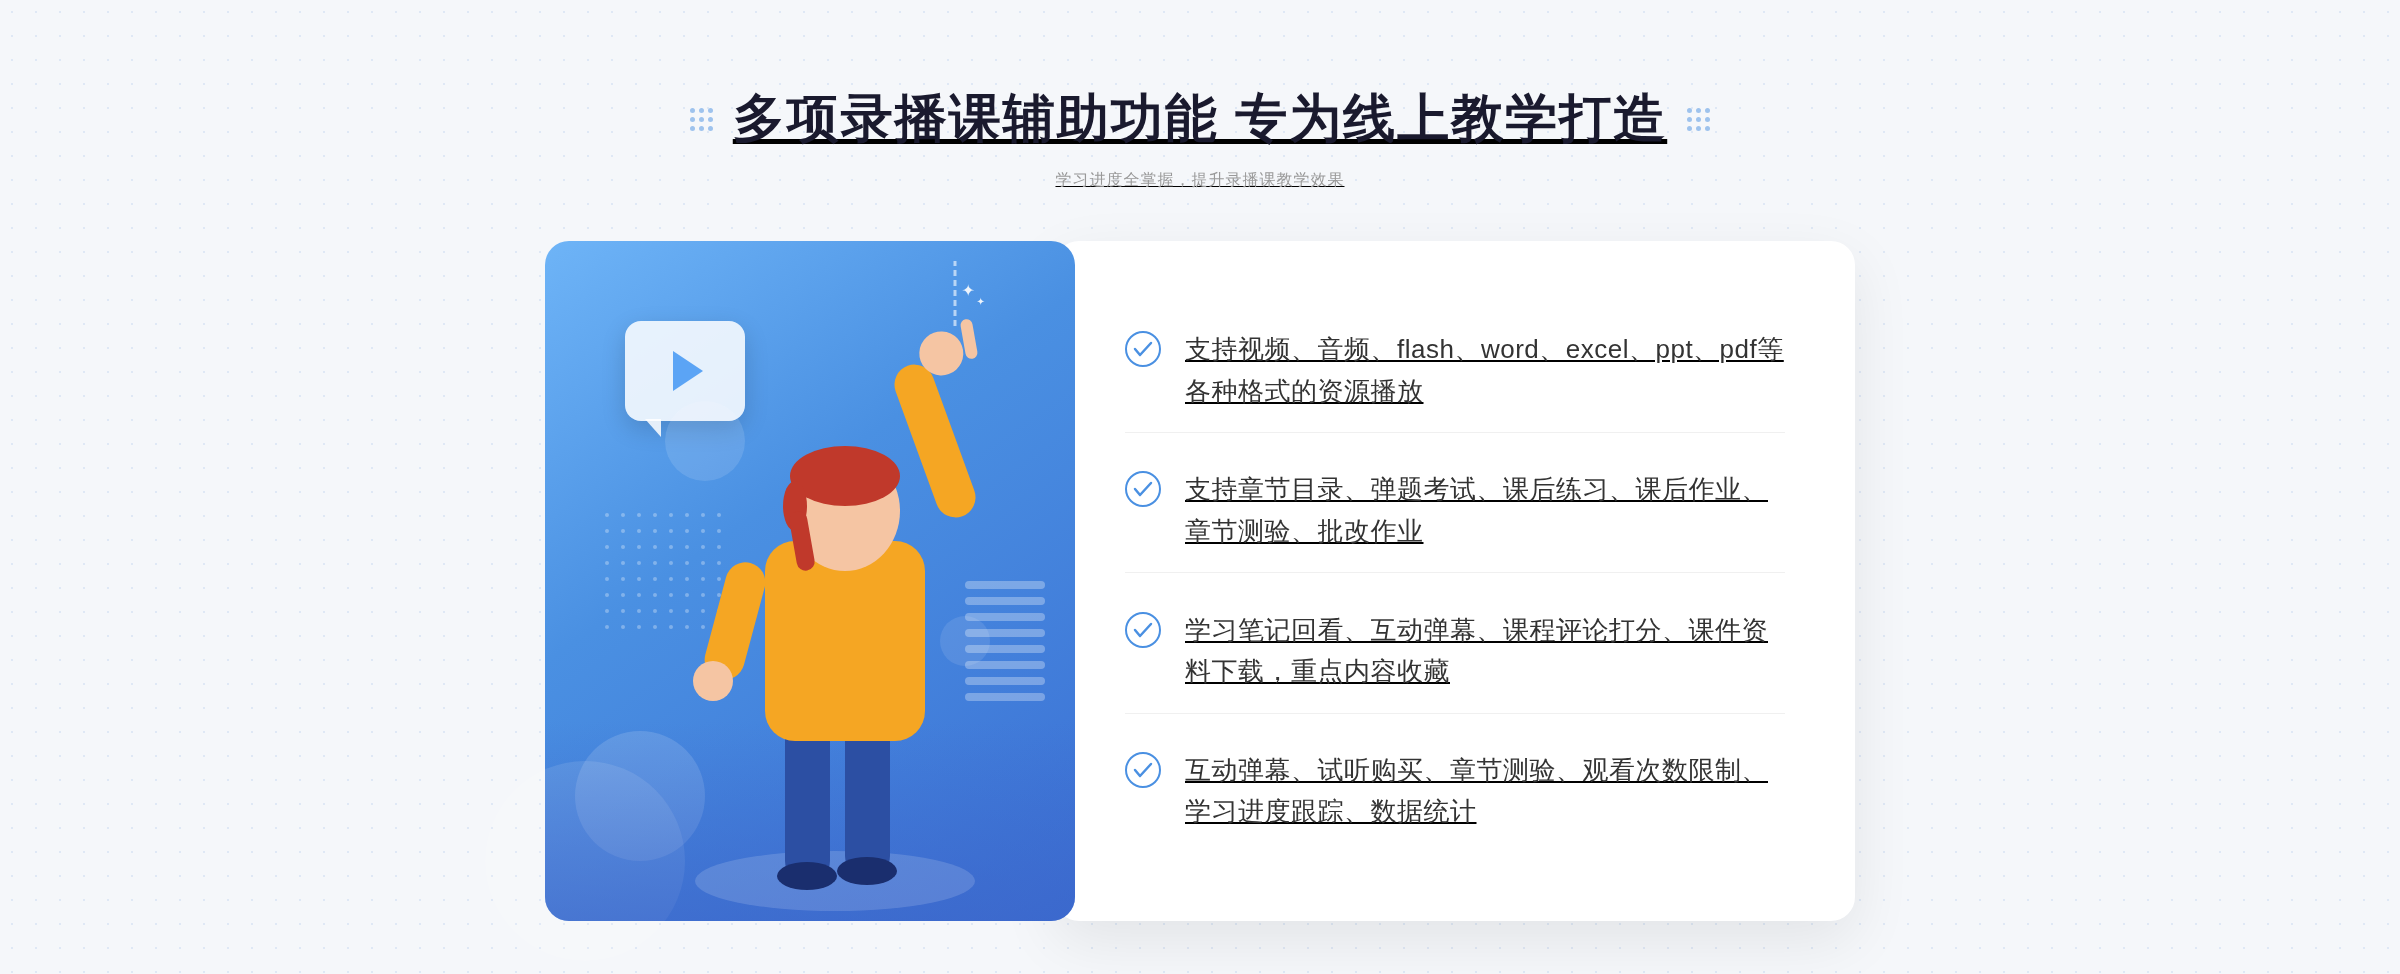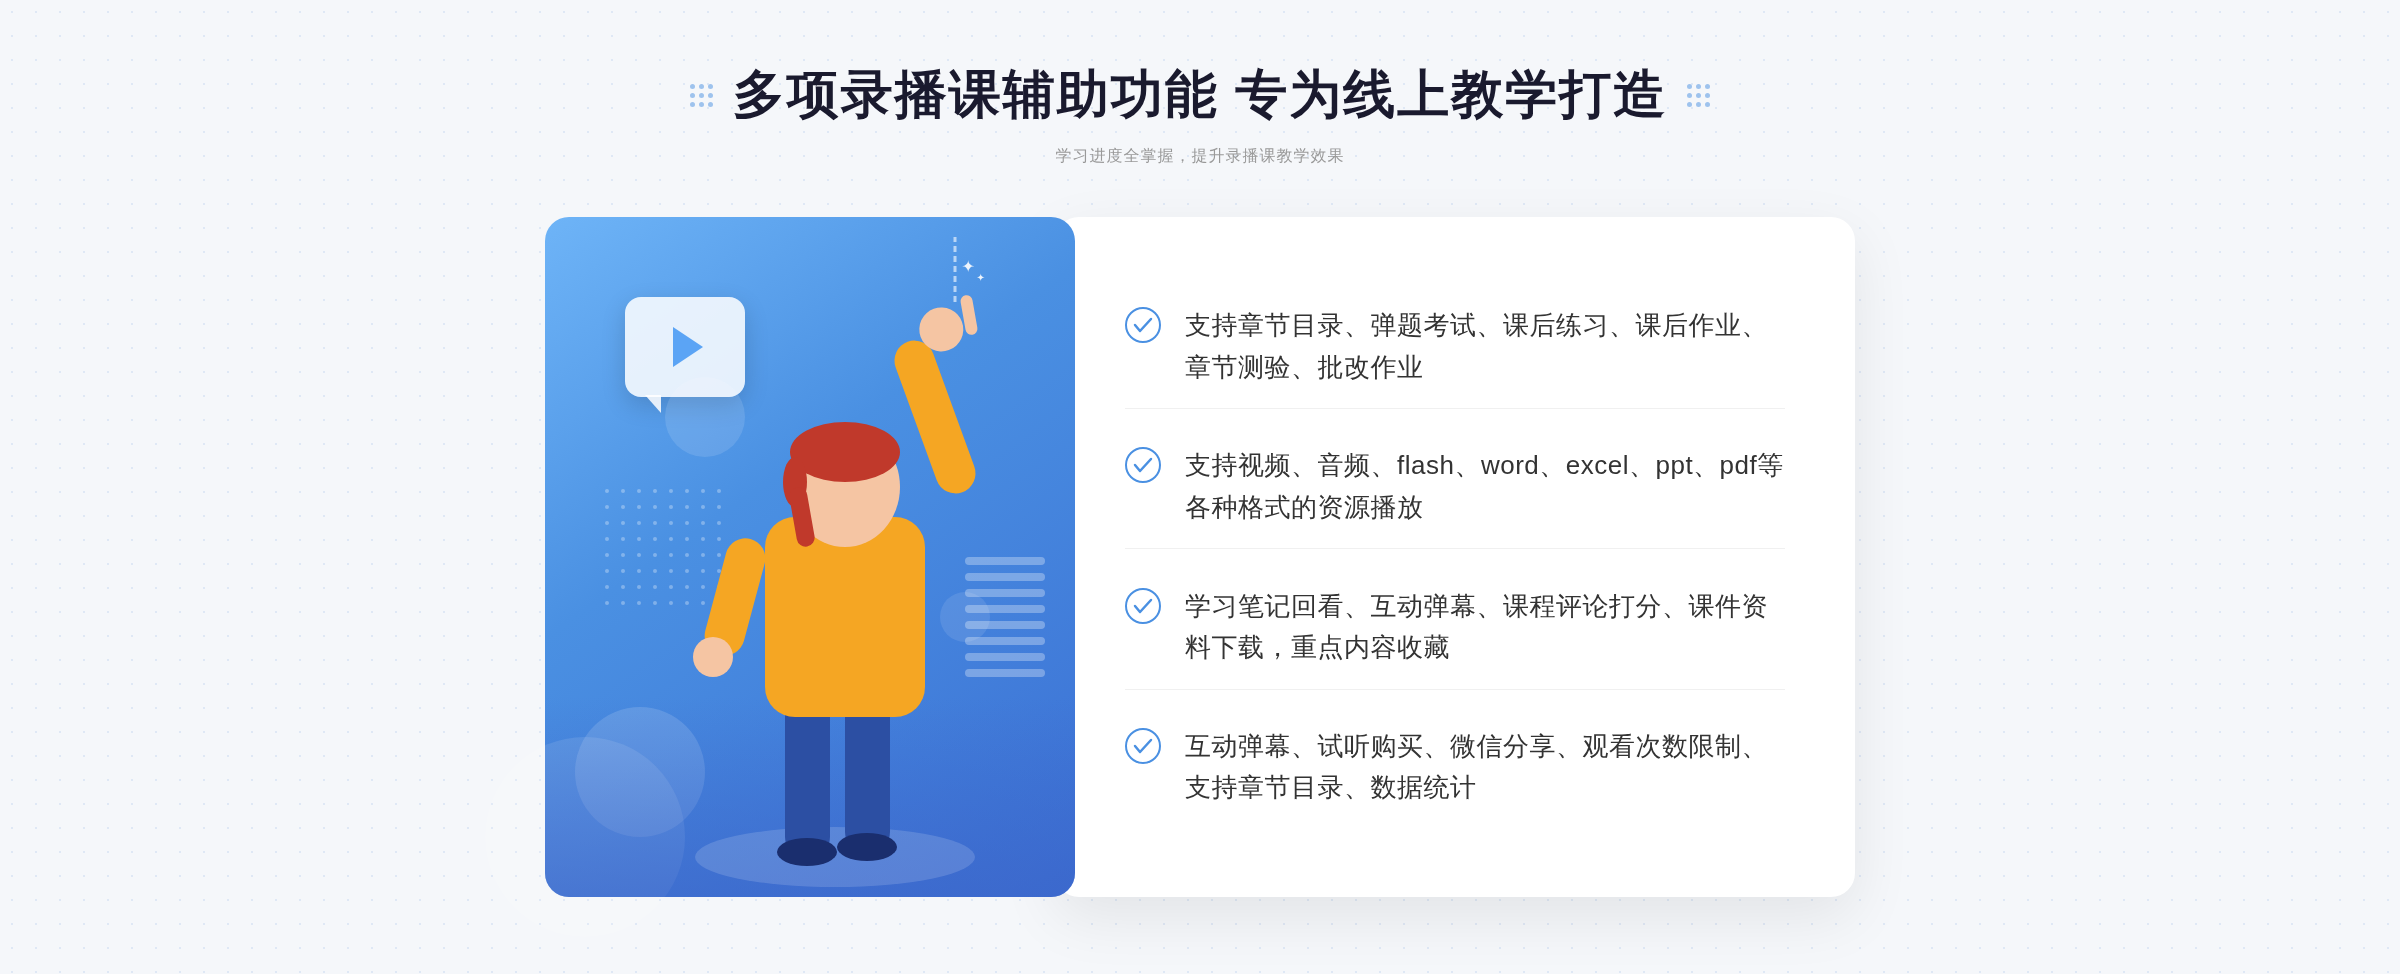--- a/index.html
+++ b/index.html
@@ -32,21 +32,22 @@
     }
 
     .page-container {
       position: relative;
       z-index: 1;
       width: 100%;
       height: 100%;
       display: flex;
       flex-direction: column;
       align-items: center;
-      padding-top: 60px;
+      padding-top: 84px;
+      text-decoration: underline;
     }
 
     
     .header-section {
       text-align: center;
       margin-bottom: 50px;
       position: relative;
     }
 
     .header-title-row {
@@ -562,51 +563,51 @@
 
     <div class="info-panel">
 
       <div class="feature-item">
         <div class="check-icon">
           <svg viewBox="0 0 36 36" xmlns="http://www.w3.org/2000/svg">
             <circle cx="18" cy="18" r="17" fill="none" stroke="#4a90e2" stroke-width="2"></circle>
             <polyline points="10,18 15,24 26,12" fill="none" stroke="#4a90e2" stroke-width="2.5" stroke-linecap="round" stroke-linejoin="round"></polyline>
           </svg>
         </div>
-        <span class="feature-text">支持章节目录、弹题考试、课后练习、课后作业、章节测验、批改作业</span>
+        <span class="feature-text">支持视频、音频、flash、word、excel、ppt、pdf等各种格式的资源播放</span>
       </div>
 
       <div class="feature-item">
         <div class="check-icon">
           <svg viewBox="0 0 36 36" xmlns="http://www.w3.org/2000/svg">
             <circle cx="18" cy="18" r="17" fill="none" stroke="#4a90e2" stroke-width="2"></circle>
             <polyline points="10,18 15,24 26,12" fill="none" stroke="#4a90e2" stroke-width="2.5" stroke-linecap="round" stroke-linejoin="round"></polyline>
           </svg>
         </div>
-        <span class="feature-text">支持视频、音频、flash、word、excel、ppt、pdf等各种格式的资源播放</span>
+        <span class="feature-text">支持章节目录、弹题考试、课后练习、课后作业、章节测验、批改作业</span>
       </div>
 
       <div class="feature-item">
         <div class="check-icon">
           <svg viewBox="0 0 36 36" xmlns="http://www.w3.org/2000/svg">
             <circle cx="18" cy="18" r="17" fill="none" stroke="#4a90e2" stroke-width="2"></circle>
             <polyline points="10,18 15,24 26,12" fill="none" stroke="#4a90e2" stroke-width="2.5" stroke-linecap="round" stroke-linejoin="round"></polyline>
           </svg>
         </div>
         <span class="feature-text">学习笔记回看、互动弹幕、课程评论打分、课件资料下载，重点内容收藏</span>
       </div>
 
       <div class="feature-item">
         <div class="check-icon">
           <svg viewBox="0 0 36 36" xmlns="http://www.w3.org/2000/svg">
             <circle cx="18" cy="18" r="17" fill="none" stroke="#4a90e2" stroke-width="2"></circle>
             <polyline points="10,18 15,24 26,12" fill="none" stroke="#4a90e2" stroke-width="2.5" stroke-linecap="round" stroke-linejoin="round"></polyline>
           </svg>
         </div>
-        <span class="feature-text">互动弹幕、试听购买、微信分享、观看次数限制、支持章节目录、数据统计</span>
+        <span class="feature-text">互动弹幕、试听购买、章节测验、观看次数限制、学习进度跟踪、数据统计</span>
       </div>
 
     </div>
 
     <div class="right-deco-dots">
       <span></span>
         <span></span>
         <span></span>
         <span></span>
       <span></span>

